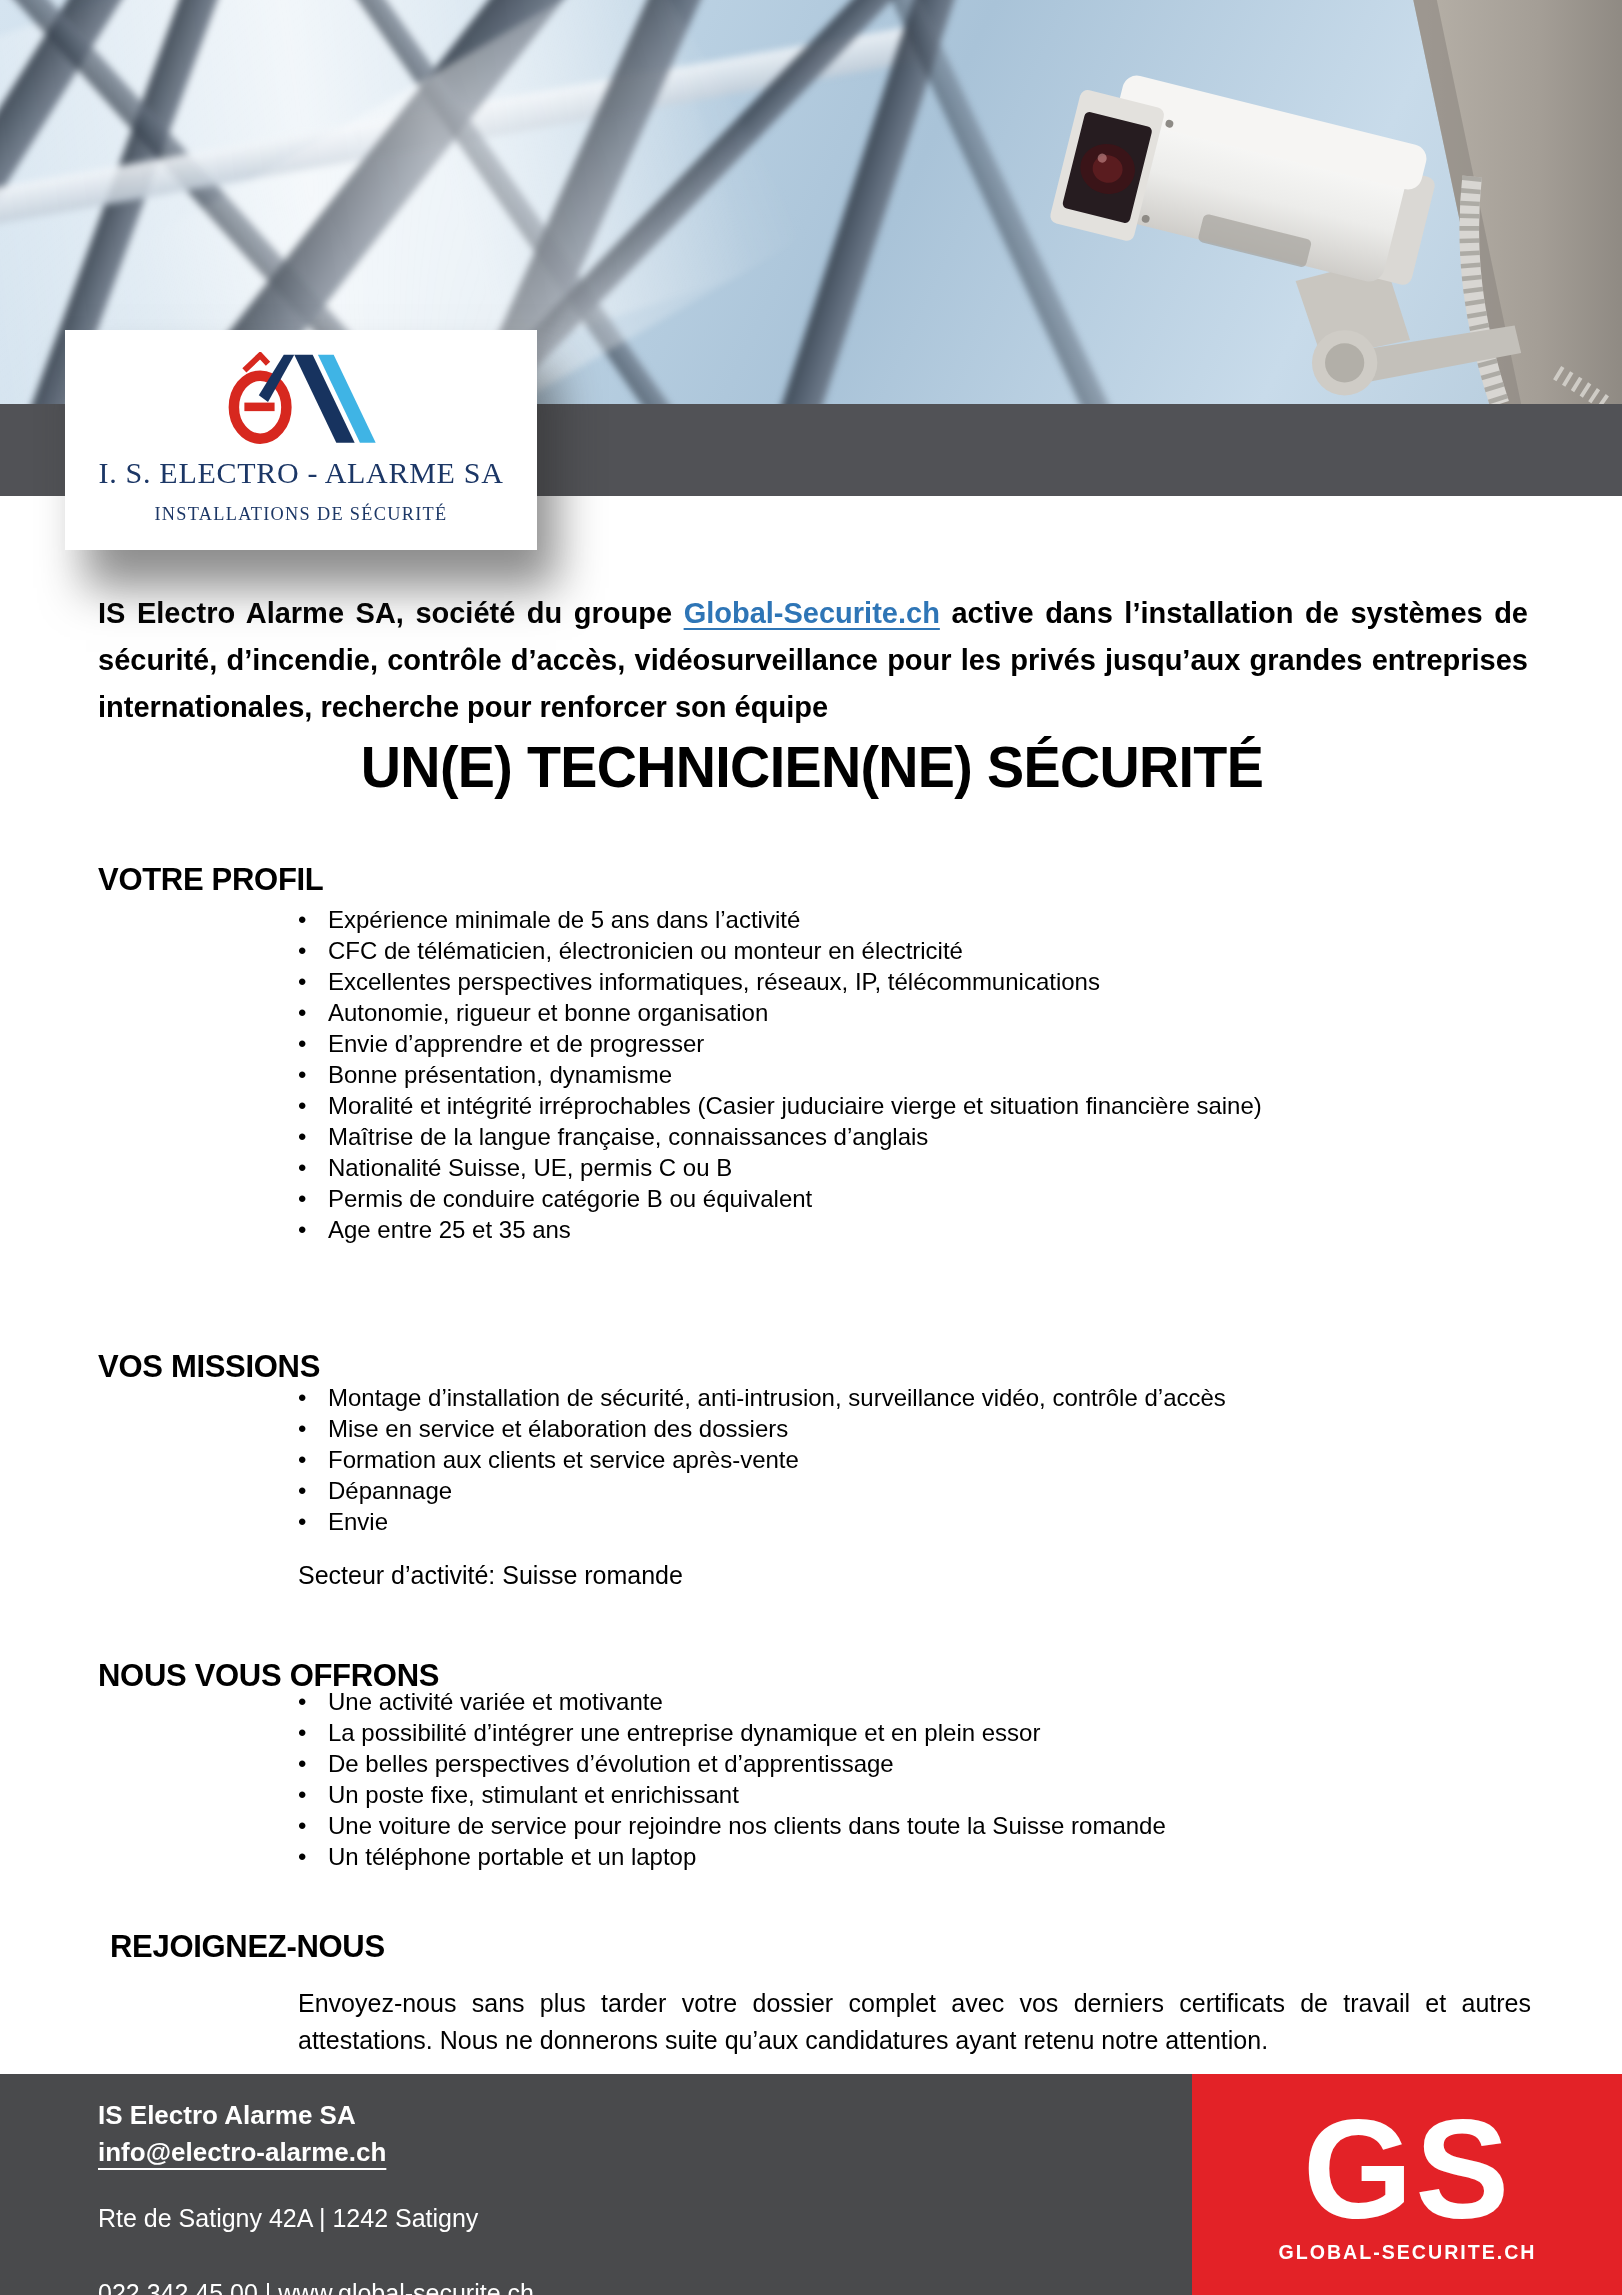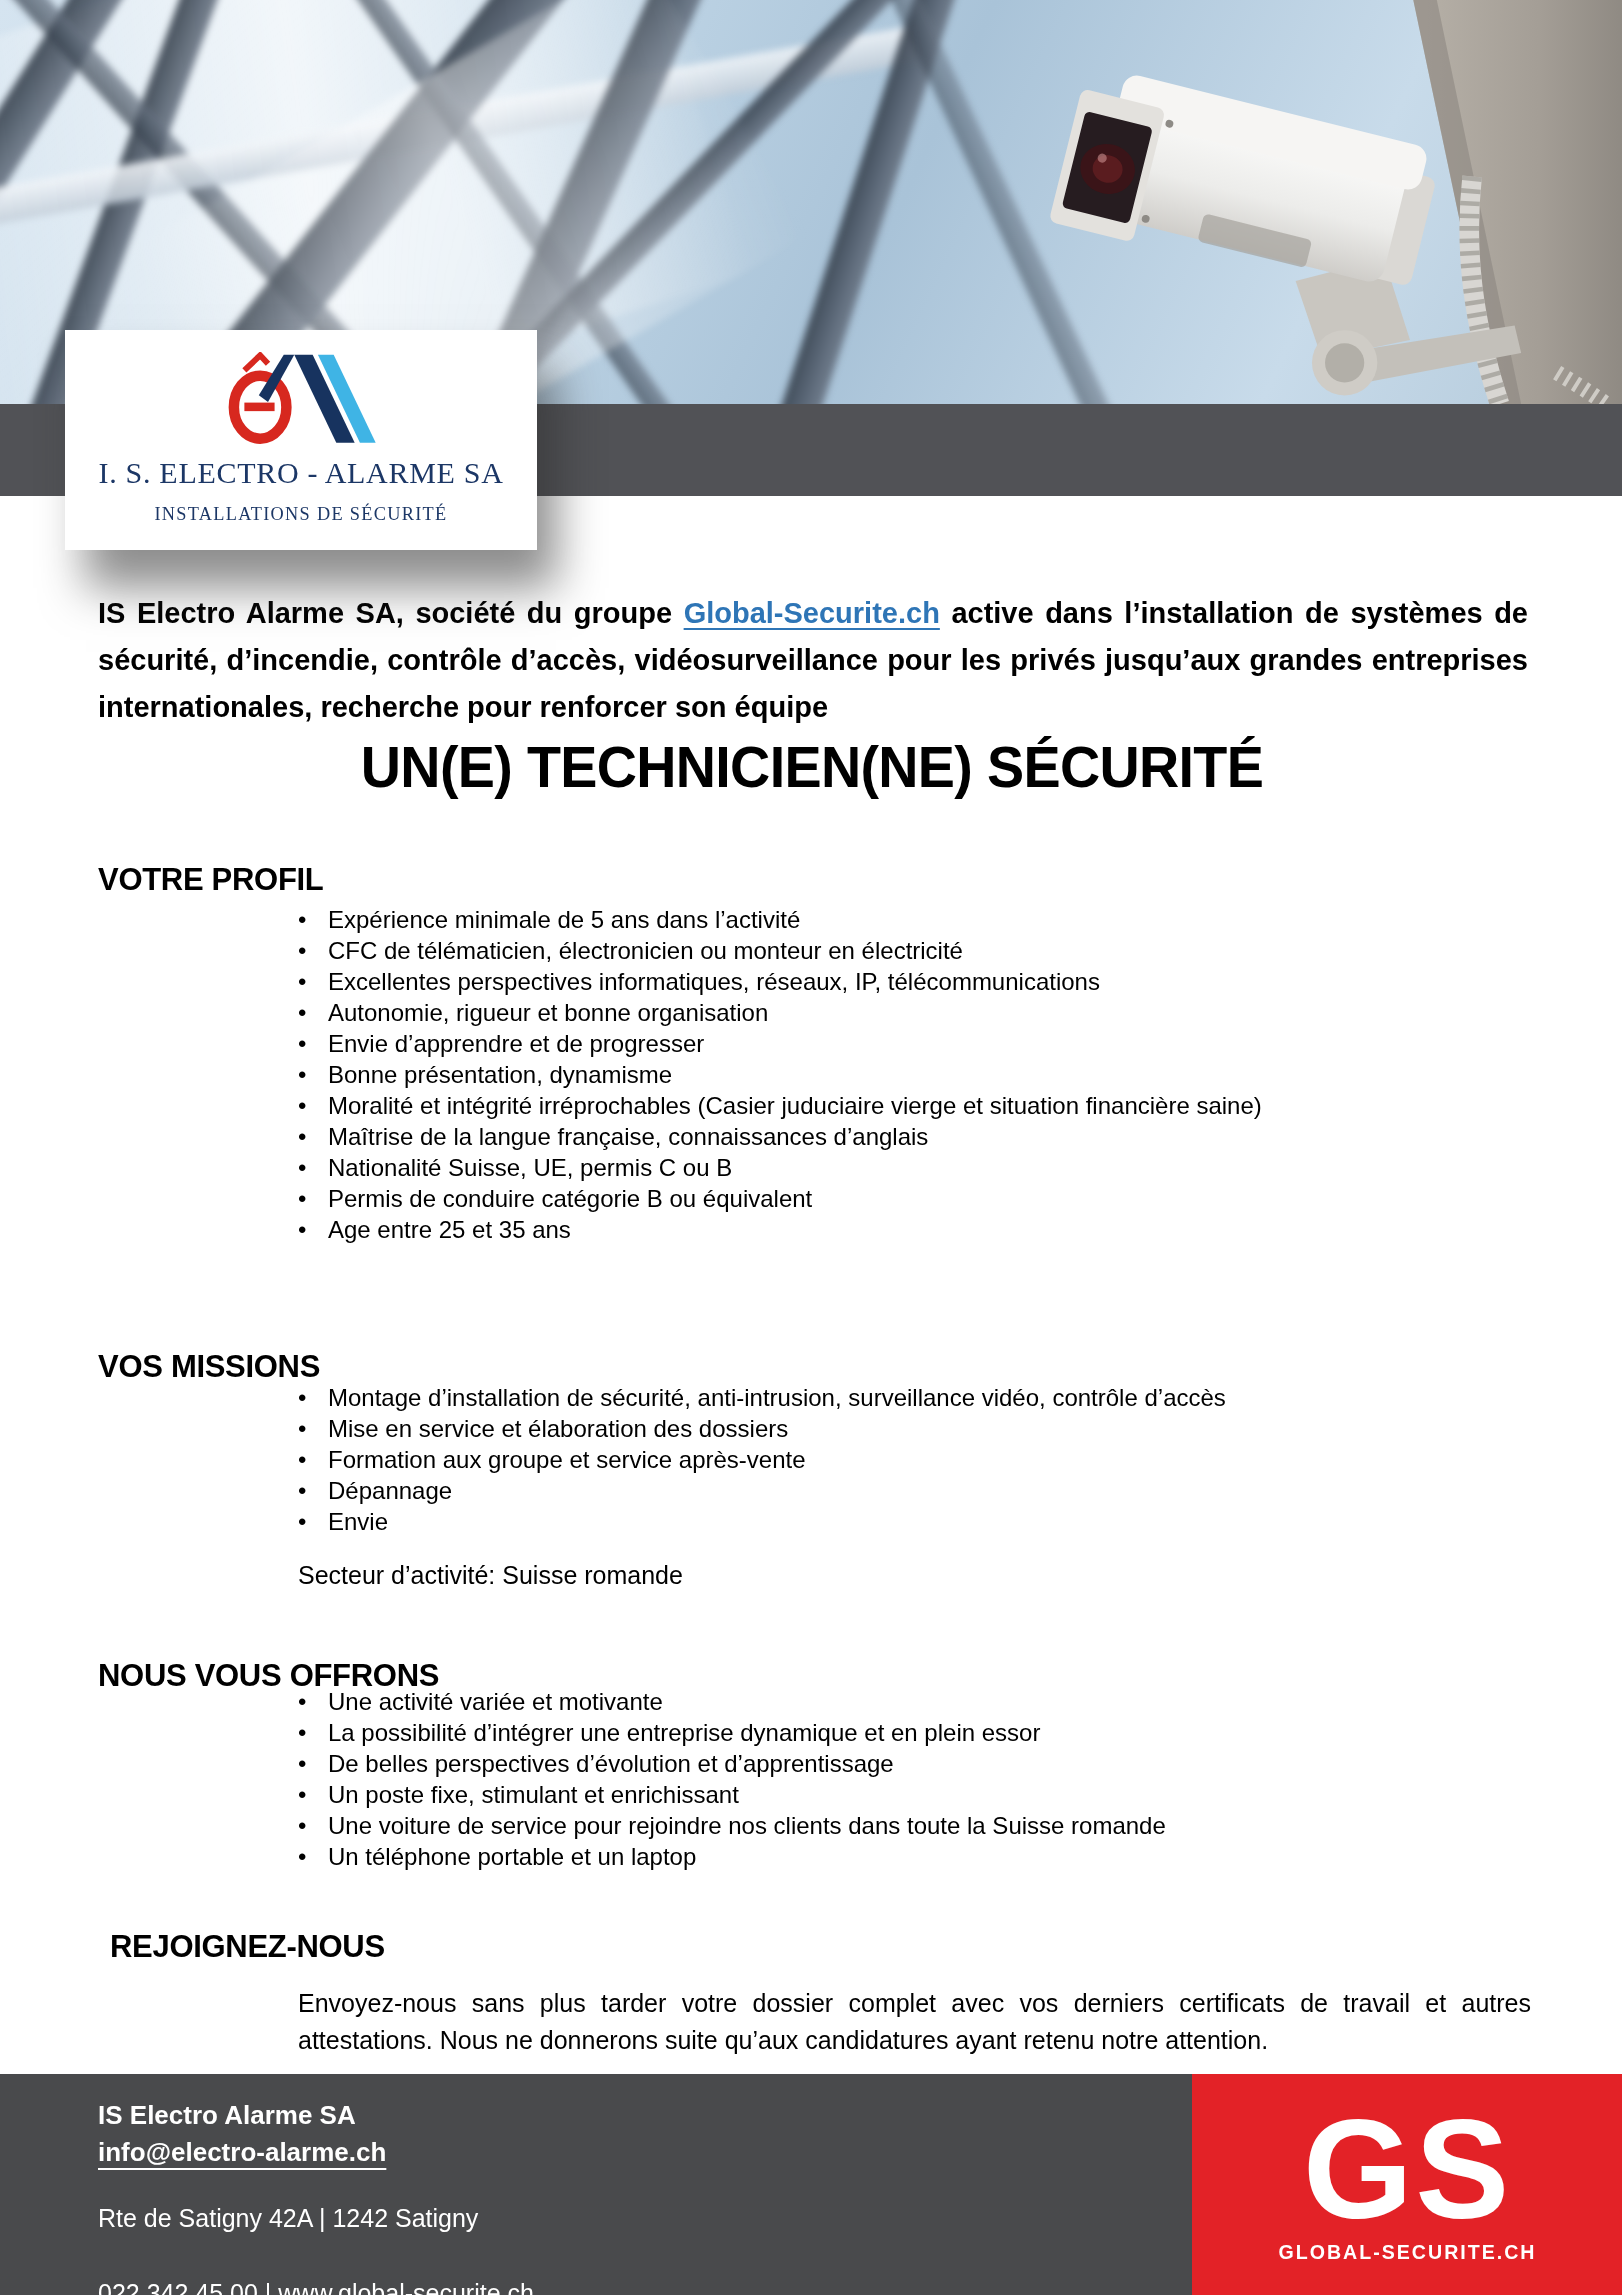--- a/index.html
+++ b/index.html
@@ -161,21 +161,21 @@
       <li>Nationalité Suisse, UE, permis C ou B</li>
       <li>Permis de conduire catégorie B ou équivalent</li>
       <li>Age entre 25 et 35 ans</li>
     </ul>
 
   <h2 class="sec-h h-missions">VOS MISSIONS</h2>
   <ul class="blist l-missions">
 
   <li>Montage d’installation de sécurité, anti-intrusion, surveillance vidéo, contrôle d’accès</li>
       <li>Mise en service et élaboration des dossiers</li>
-      <li>Formation aux groupe et service après-vente</li>
+      <li>Formation aux clients et service après-vente</li>
       <li>Dépannage</li>
       <li>Envie</li>
     </ul>
   <div class="missions-note">Secteur d’activité: Suisse romande</div>
 
   <h2 class="sec-h h-offer">NOUS VOUS OFFRONS</h2>
   <ul class="blist l-offer">
 
   <li>Une activité variée et motivante</li>
       <li>La possibilité d’intégrer une entreprise dynamique et en plein essor</li>

